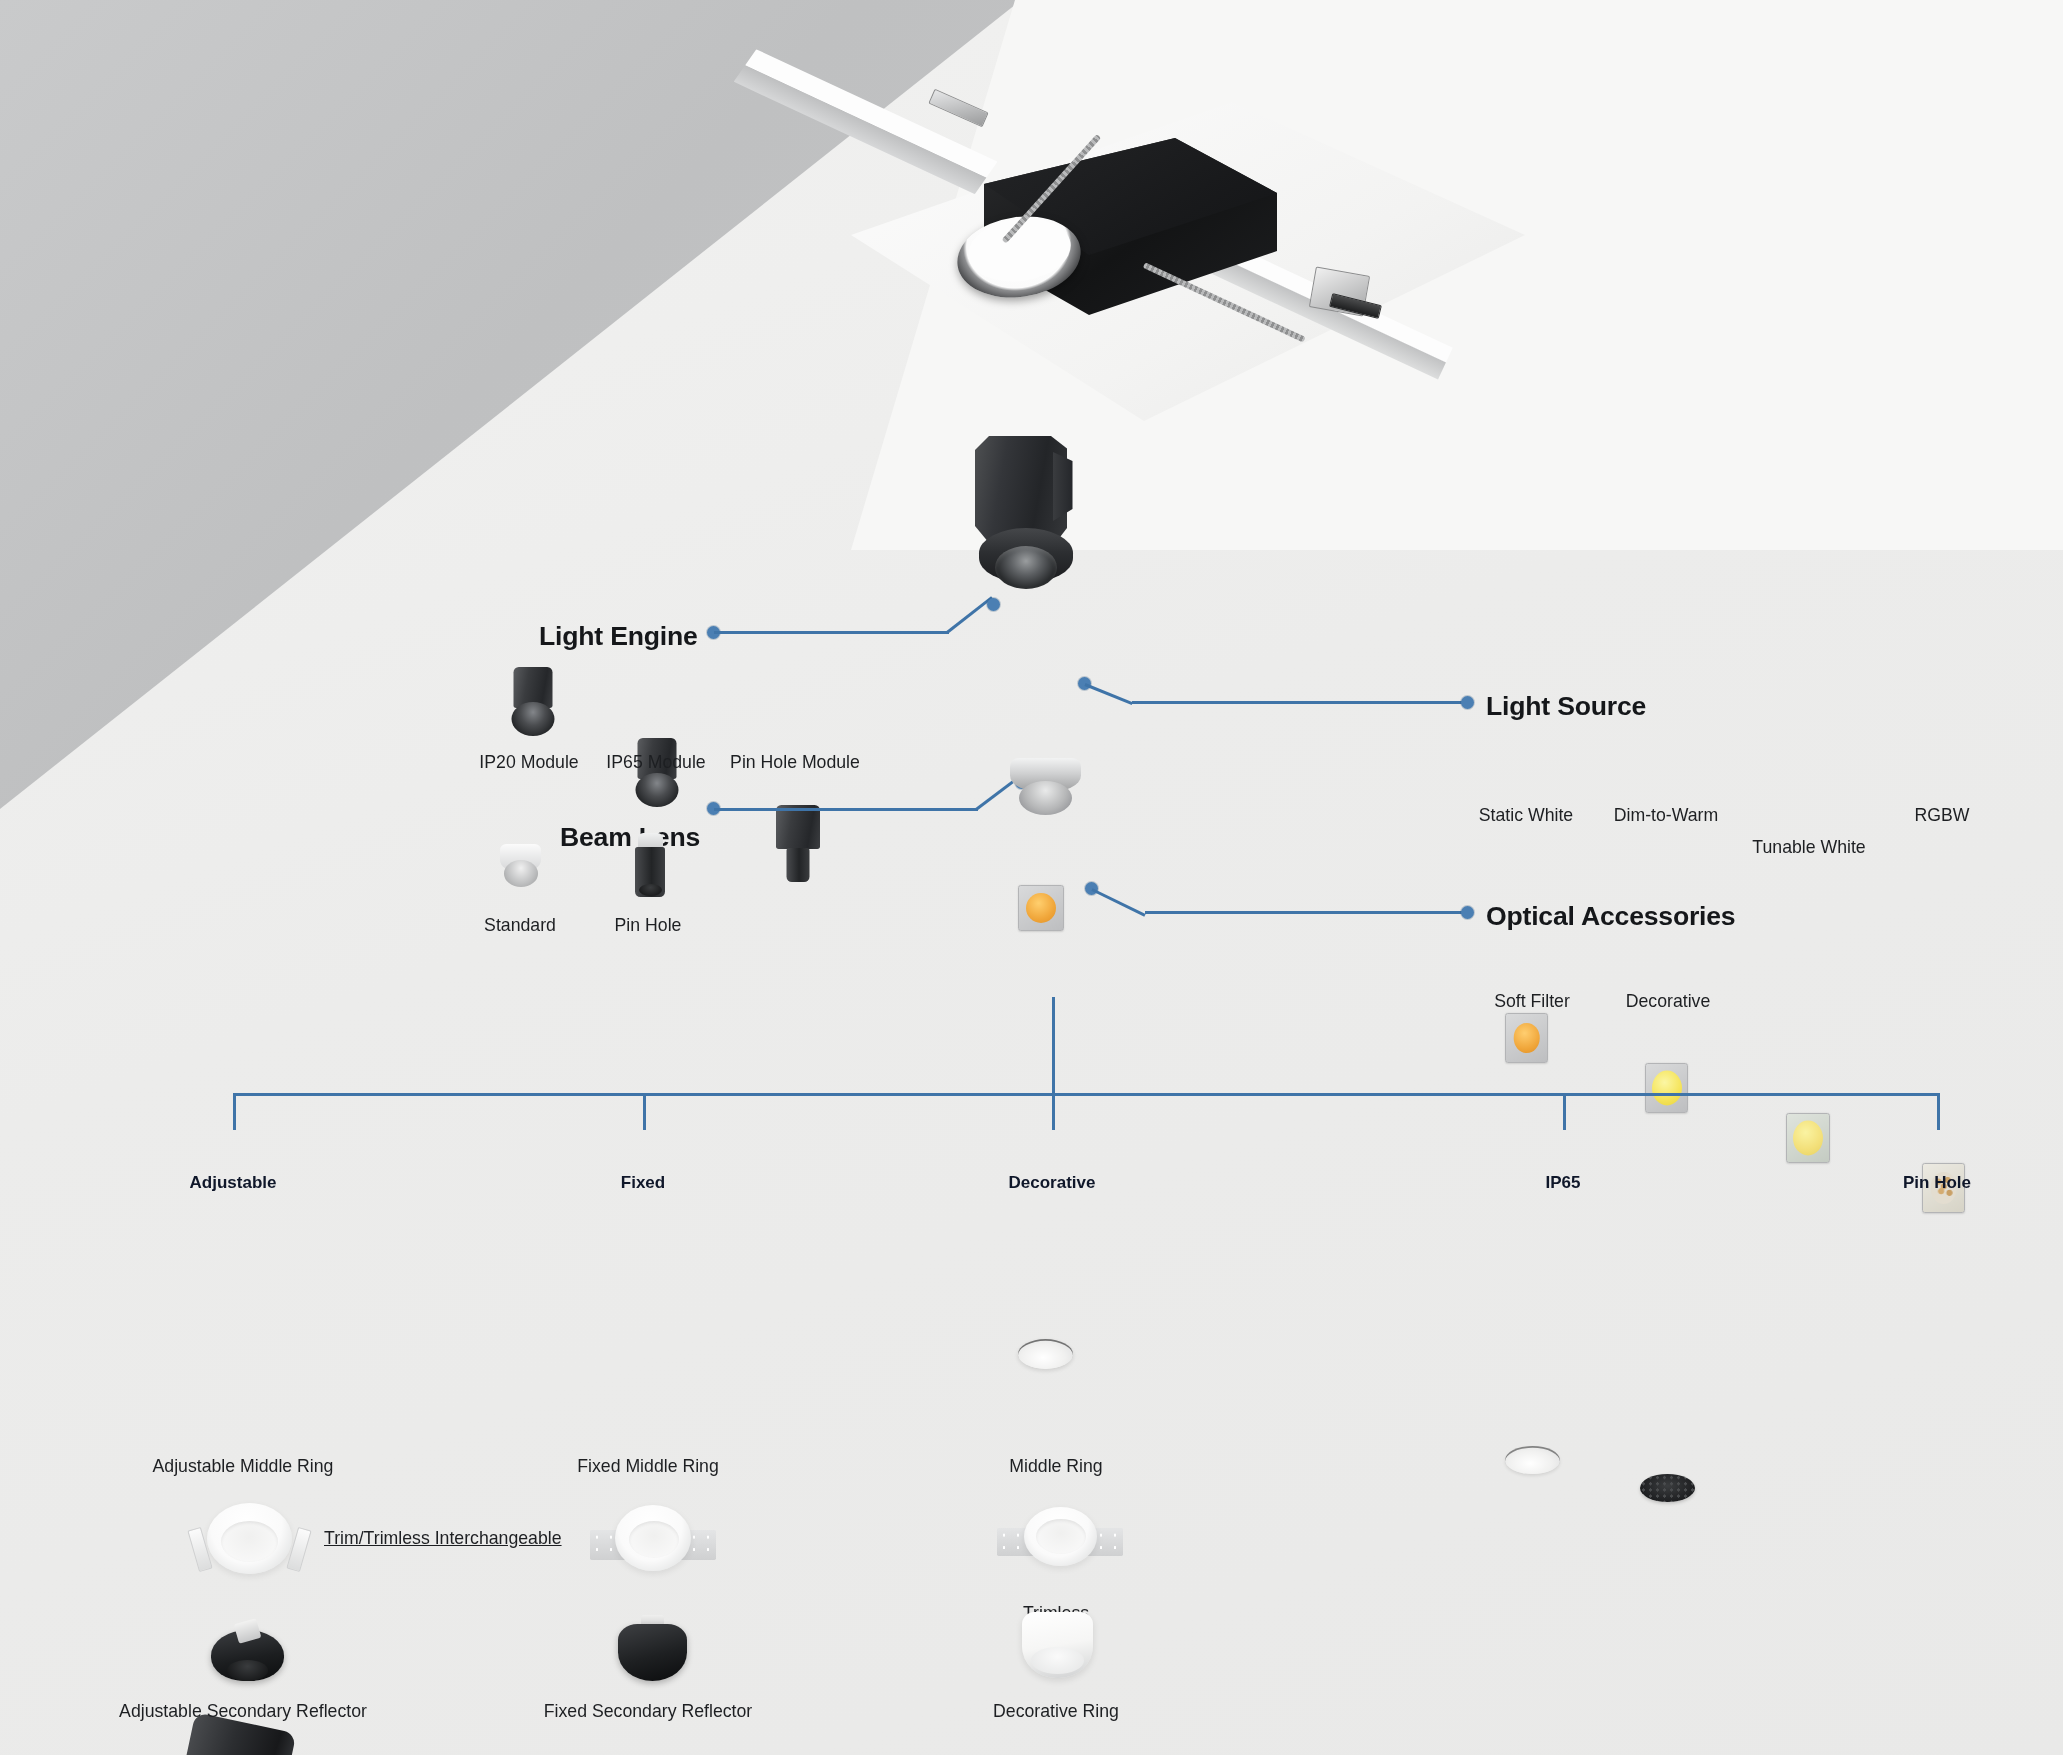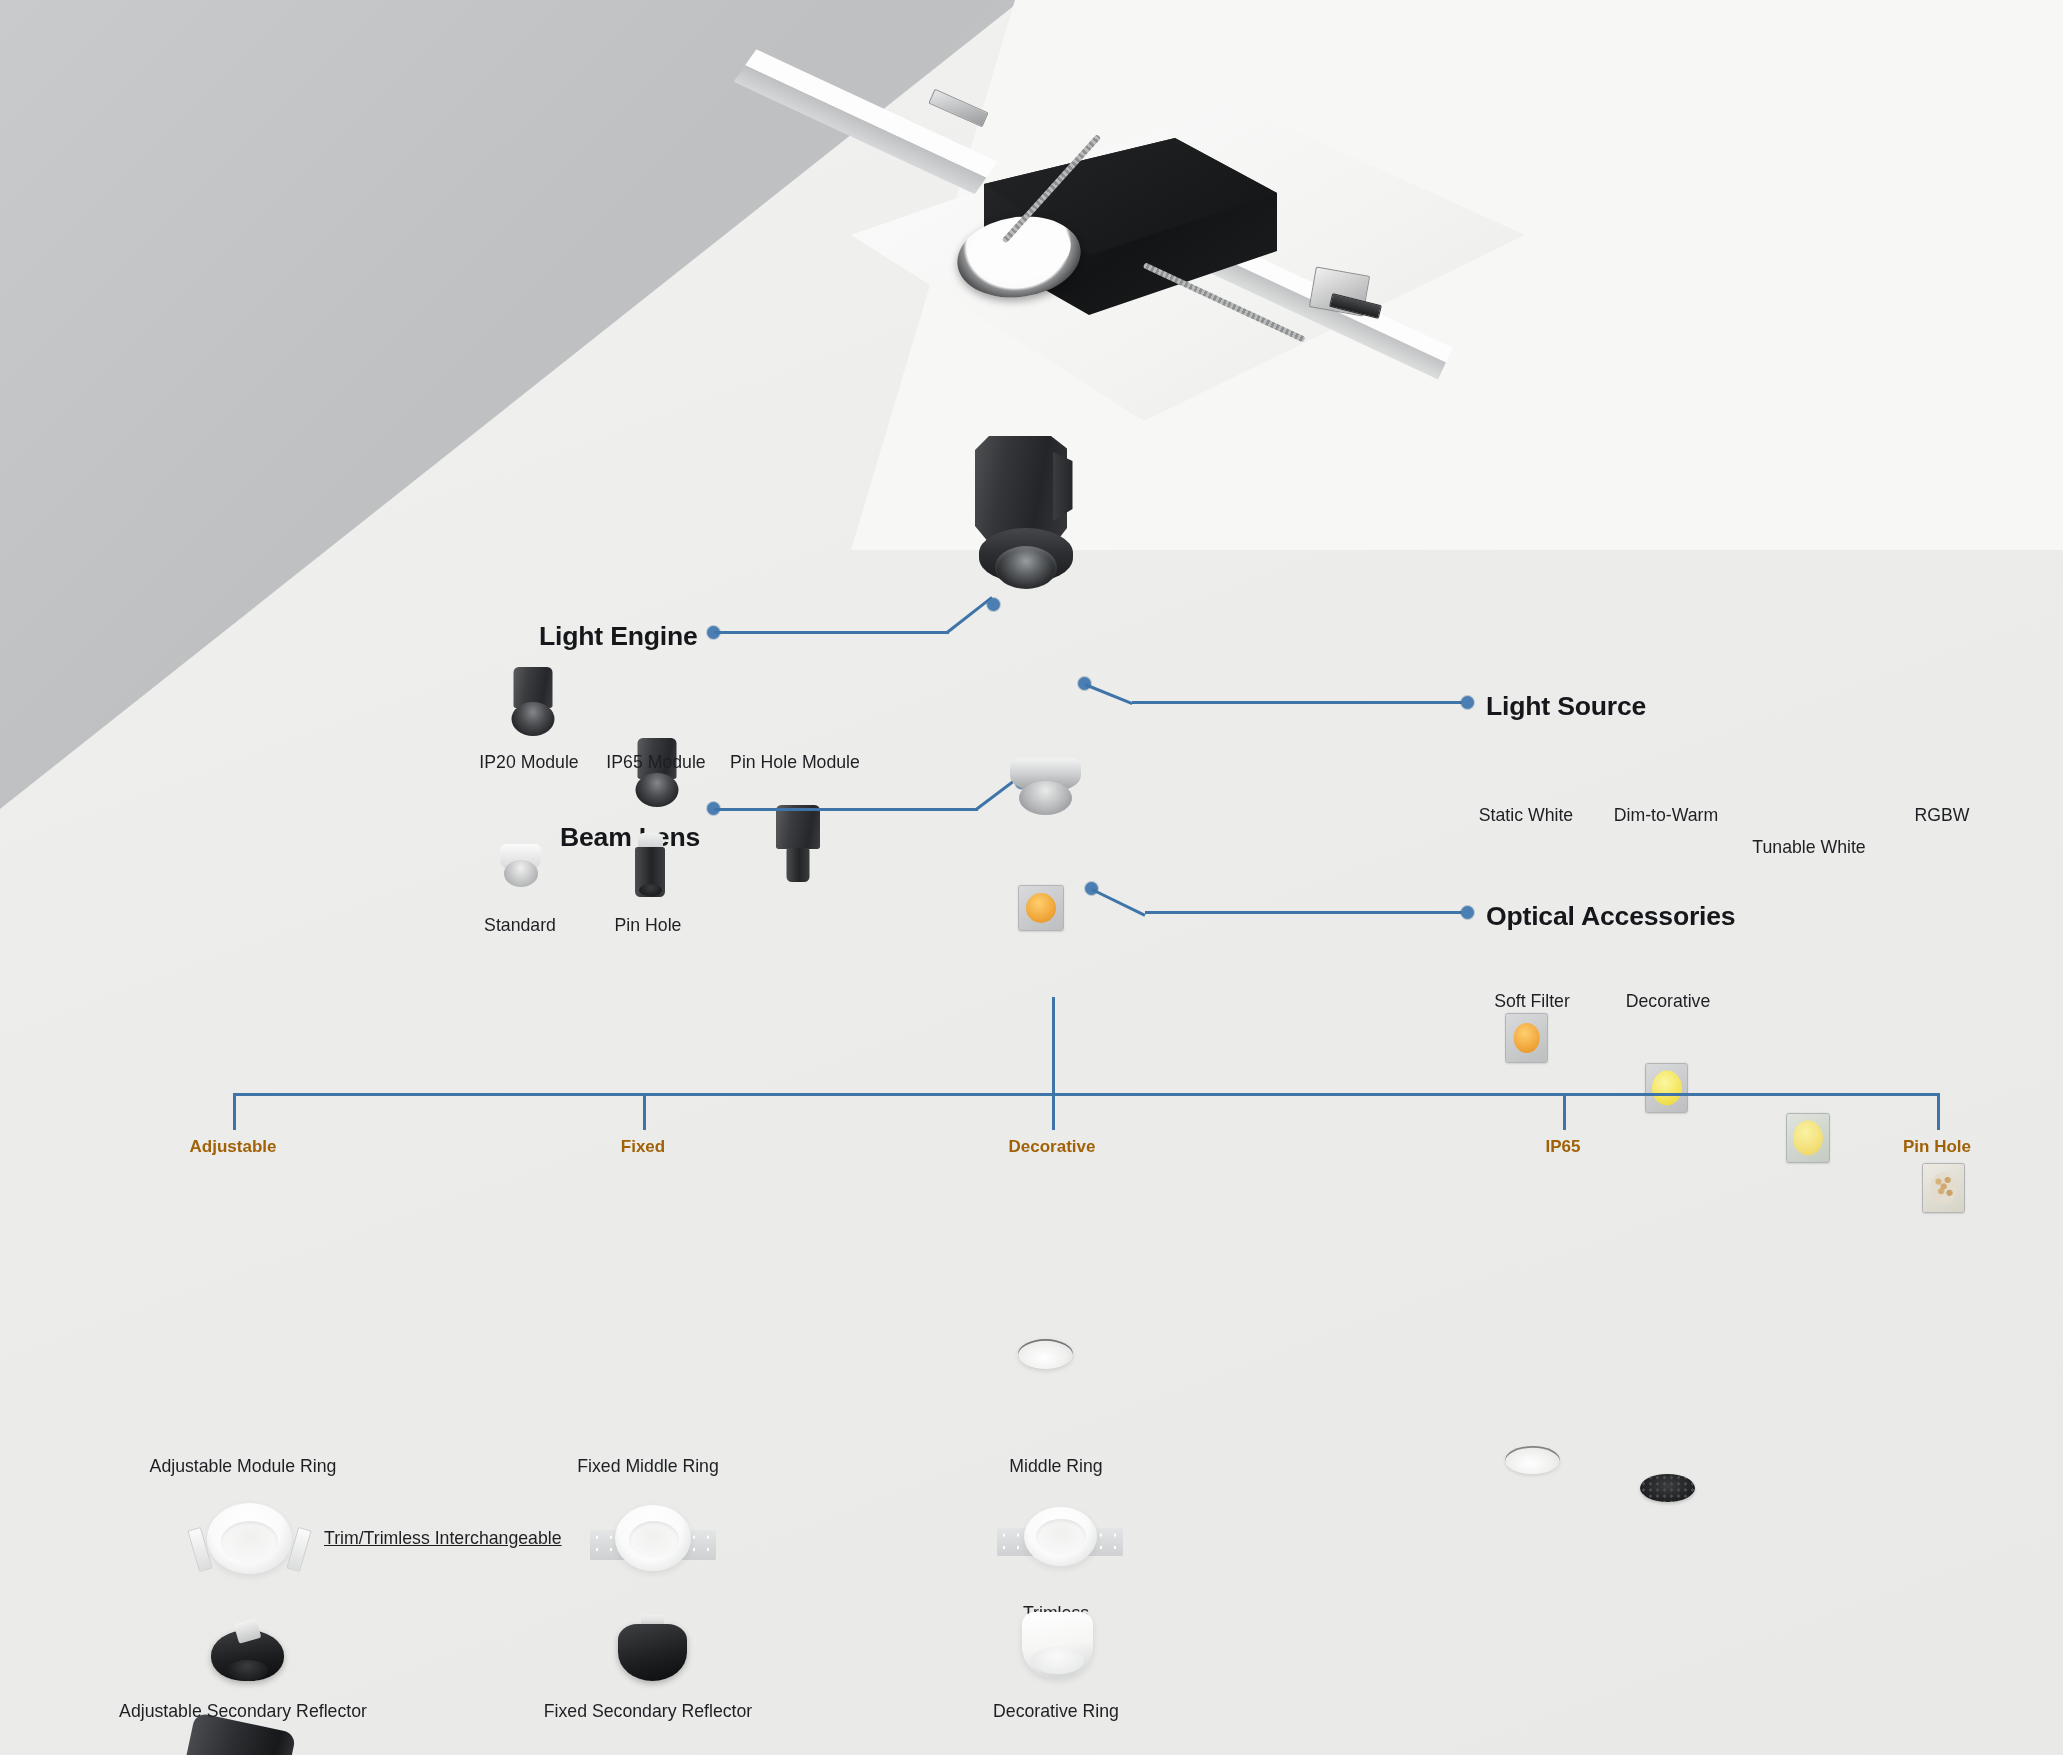--- a/index.html
+++ b/index.html
@@ -186,22 +186,22 @@
     position:absolute; width:13.3px; height:13.3px; border-radius:50%;
     background:#4b7fb3; box-shadow:0 0 0 0.9px rgba(40,80,120,.25);
   }
 
   
   .cat-title{
     position:absolute; font-size:26.6px; font-weight:bold; color:#15171a;
     letter-spacing:-0.2px; white-space:nowrap;
   }
   .branch-label{
-    position:absolute; font-size:17px; font-weight:bold; color:#a16207;
-    white-space:nowrap; transform:translateX(-50%); text-align:center;
+    position:absolute; font-size:17px; font-weight:bold; color:#0f172a;
+    white-space:nowrap; transform:translateX(-50%); text-align:center;margin-top:36px;
   }
   .part-label{
     position:absolute; font-size:17.7px; font-weight:400; color:#1d1f22;
     white-space:nowrap; transform:translateX(-50%); text-align:center;
   }
   .part-label.left-anchor{ transform:none; }
 </style>
 </head>
 <body>
 
@@ -358,21 +358,21 @@
   <div class="branch-label" style="left:643px; top:1137px;">Fixed</div>
   <div class="branch-label" style="left:1052px; top:1137px;">Decorative</div>
   <div class="branch-label" style="left:1563px; top:1137px;">IP65</div>
   <div class="branch-label" style="left:1937px; top:1137px;">Pin Hole</div>
 
   <div class="sprite fixture" style="left:151px; top:1170px; width:177px; height:168px;">
     <div class="fx-barrel" style="left:35px; top:0; width:103px; height:82px; transform:rotate(12deg);"></div>
 
   </div>
 
-  <div class="part-label" style="left:243px; top:1456px;">Adjustable Module Ring</div>
+  <div class="part-label" style="left:243px; top:1456px;">Adjustable Middle Ring</div>
 
   <div class="part-label" style="left:648px; top:1456px;">Fixed Middle Ring</div>
 
   <div class="part-label" style="left:1056px; top:1456px;">Middle Ring</div>
 
   <div class="sprite" style="left:191px; top:1498px; width:115px; height:85px;">
     <div class="trimring" style="left:16px; top:5.3px; width:85px; height:71px;"></div>
     <div class="trimring-hole" style="left:30px; top:23px; width:57px; height:41px;"></div>
     <div class="fx-clip" style="left:1.8px; top:30px; width:14px; height:43px; transform:rotate(-16deg);"></div>
     <div class="fx-clip" style="left:101px; top:30px; width:14px; height:43px; transform:rotate(16deg);"></div>

